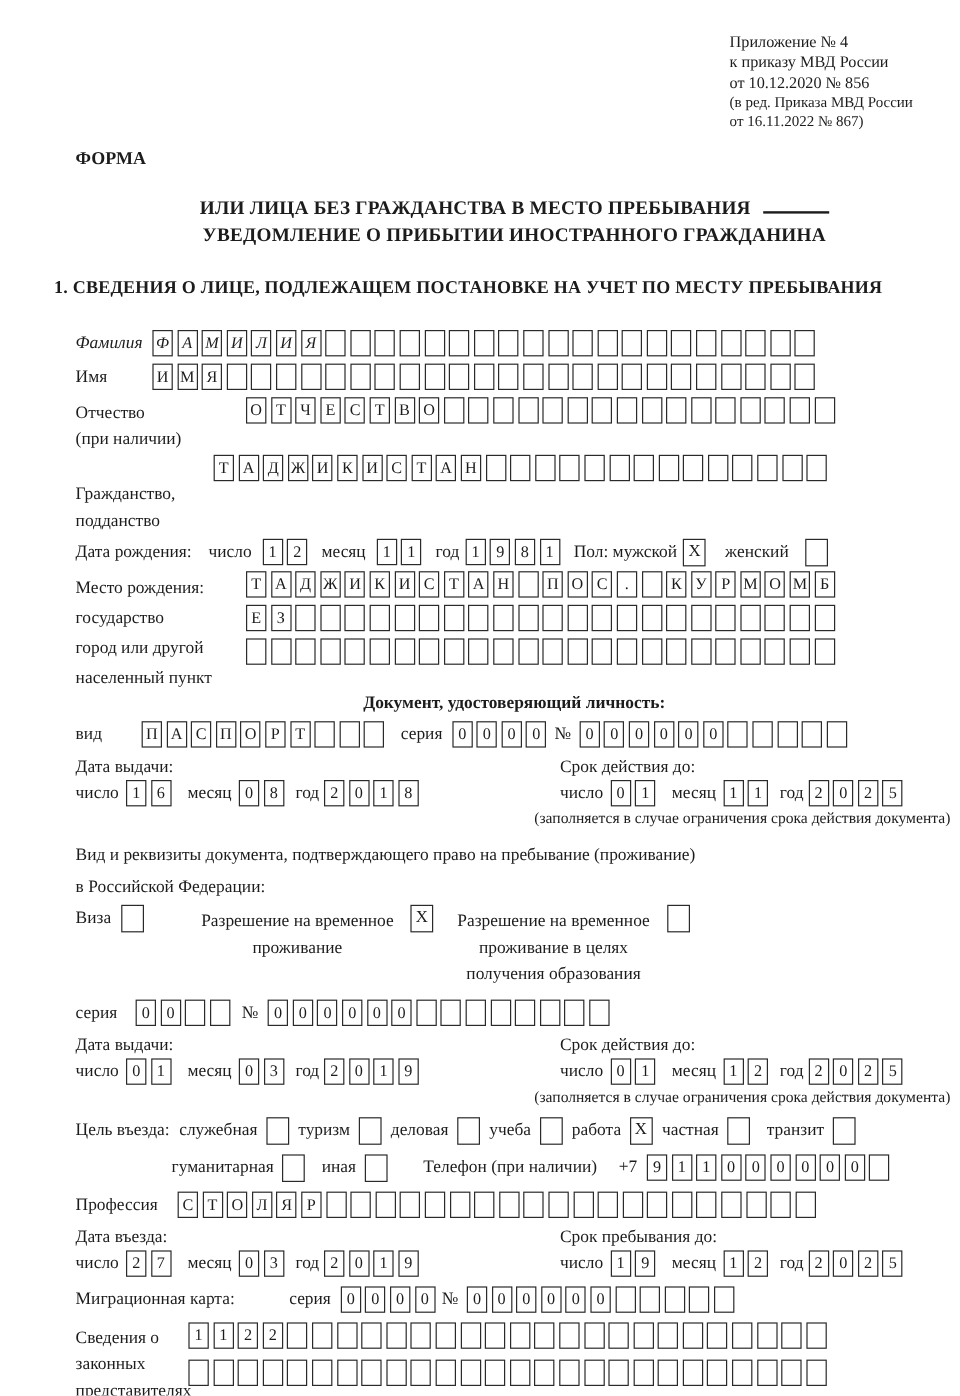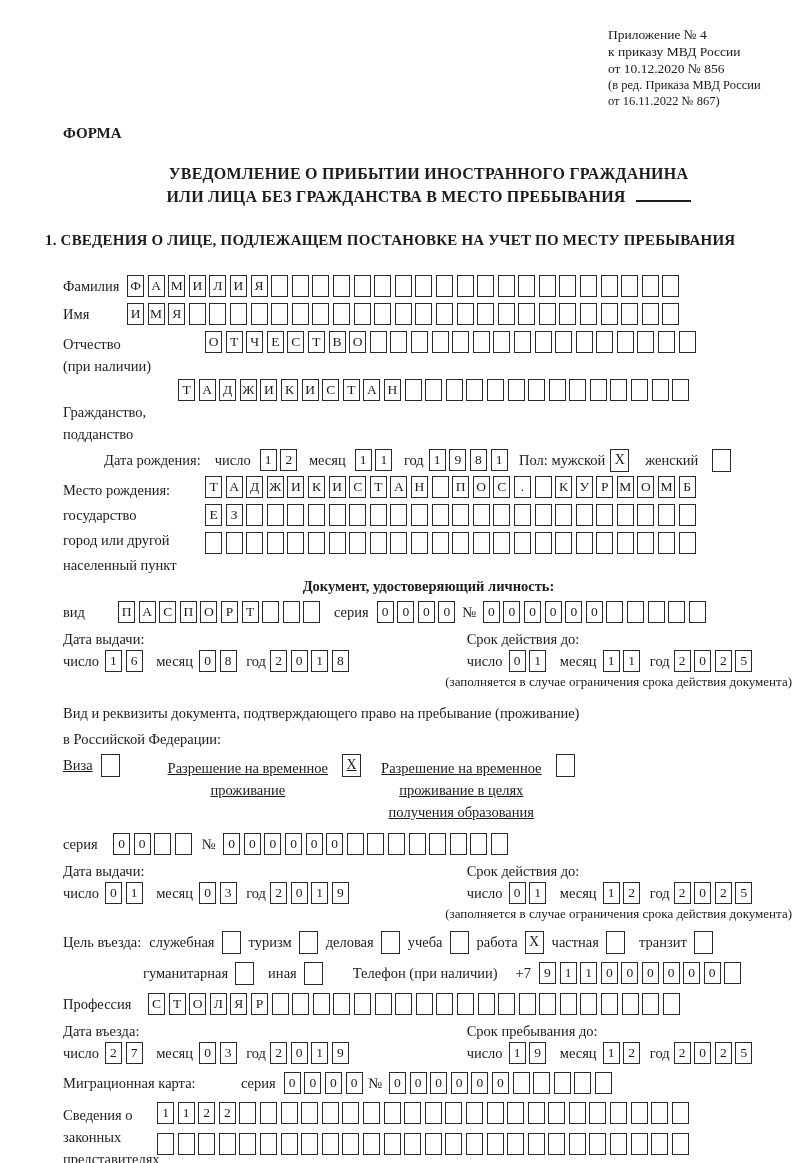--- a/index.html
+++ b/index.html
@@ -43,21 +43,21 @@
 
   .doc-head { text-align: center; font-weight: bold; margin-top: 8px; font-size: 14.5px; }
 
   .two-col { display: flex; justify-content: space-between; margin-top: 8px; padding-right: 10px; }
   .dcol .subhead { text-align: left; margin-bottom: 2px; }
   .dline { display: flex; align-items: flex-start; }
   .note { text-align: right; font-size: 13px; margin-top: 2px; padding-right: 2px; }
 
   .intro { margin-top: 10px; line-height: 26px; }
 
-  .permits { display: flex; align-items: flex-start; margin-top: 2px; text-decoration: underline; }
+  .permits { display: flex; align-items: flex-start; margin-top: 2px; }
   .pitem { display: flex; align-items: flex-start; }
   .plbl { padding-top: 3px; }
   .plbl-c { text-align: center; line-height: 22px; padding-top: 3px; }
   .gap8 { width: 8px; flex: none; } .gap14 { width: 14px; flex: none; }
   .gap20 { width: 20px; flex: none; } .gap28 { width: 28px; flex: none; }
 
   .popt { display: inline-flex; align-items: flex-start; }
   .popt .plab { padding-top: 3px; margin-right: 7px; }
 </style>
 </head>
@@ -68,27 +68,27 @@
   <div class="hdr-block">
     <div>Приложение № 4</div>
     <div>к приказу МВД России</div>
     <div>от 10.12.2020 № 856</div>
     <div class="hdr-sub">(в ред. Приказа МВД России</div>
     <div class="hdr-sub">от 16.11.2022 № 867)</div>
   </div>
   <div class="forma">ФОРМА</div>
 
   <div class="title">
+    <div><span>ИЛИ ЛИЦА БЕЗ ГРАЖДАНСТВА В МЕСТО ПРЕБЫВАНИЯ</span><span class="blank-line"></span></div>
     <div>УВЕДОМЛЕНИЕ О ПРИБЫТИИ ИНОСТРАННОГО ГРАЖДАНИНА</div>
-    <div><span>ИЛИ ЛИЦА БЕЗ ГРАЖДАНСТВА В МЕСТО ПРЕБЫВАНИЯ</span><span class="blank-line"></span></div>
   </div>
 
   <div class="sec">1. СВЕДЕНИЯ О ЛИЦЕ, ПОДЛЕЖАЩЕМ ПОСТАНОВКЕ НА УЧЕТ ПО МЕСТУ ПРЕБЫВАНИЯ</div>
 
-  <div class="frow" style="margin-top:26px;">
+  <div class="frow" style="margin-top:26px;font-style:italic;">
     <span class="lbl w64">Фамилия</span>
     <span class="boxes">
         <span class="cell">Ф</span>
         <span class="cell">А</span>
         <span class="cell">М</span>
         <span class="cell">И</span>
         <span class="cell">Л</span>
         <span class="cell">И</span>
         <span class="cell">Я</span>
         <span class="cell"></span>
@@ -207,21 +207,21 @@
         <span class="cell"></span>
         <span class="cell"></span>
         <span class="cell"></span>
         <span class="cell"></span>
         <span class="cell"></span>
         <span class="cell"></span>
         <span class="cell"></span>
       </span>
   </div>
 
-  <div class="frow" style="margin-top:4px;margin-left:41px;">
+  <div class="frow" style="margin-top:4px;">
     <span class="lbl">Дата рождения:</span>
     <span class="dlbl" style="margin:0 9px 0 14px;">число</span>
     <span class="boxes">
         <span class="cell">1</span>
         <span class="cell">2</span>
       </span>
     <span class="dlbl" style="margin:0 9px 0 8px;">месяц</span>
     <span class="boxes">
         <span class="cell">1</span>
         <span class="cell">1</span>

